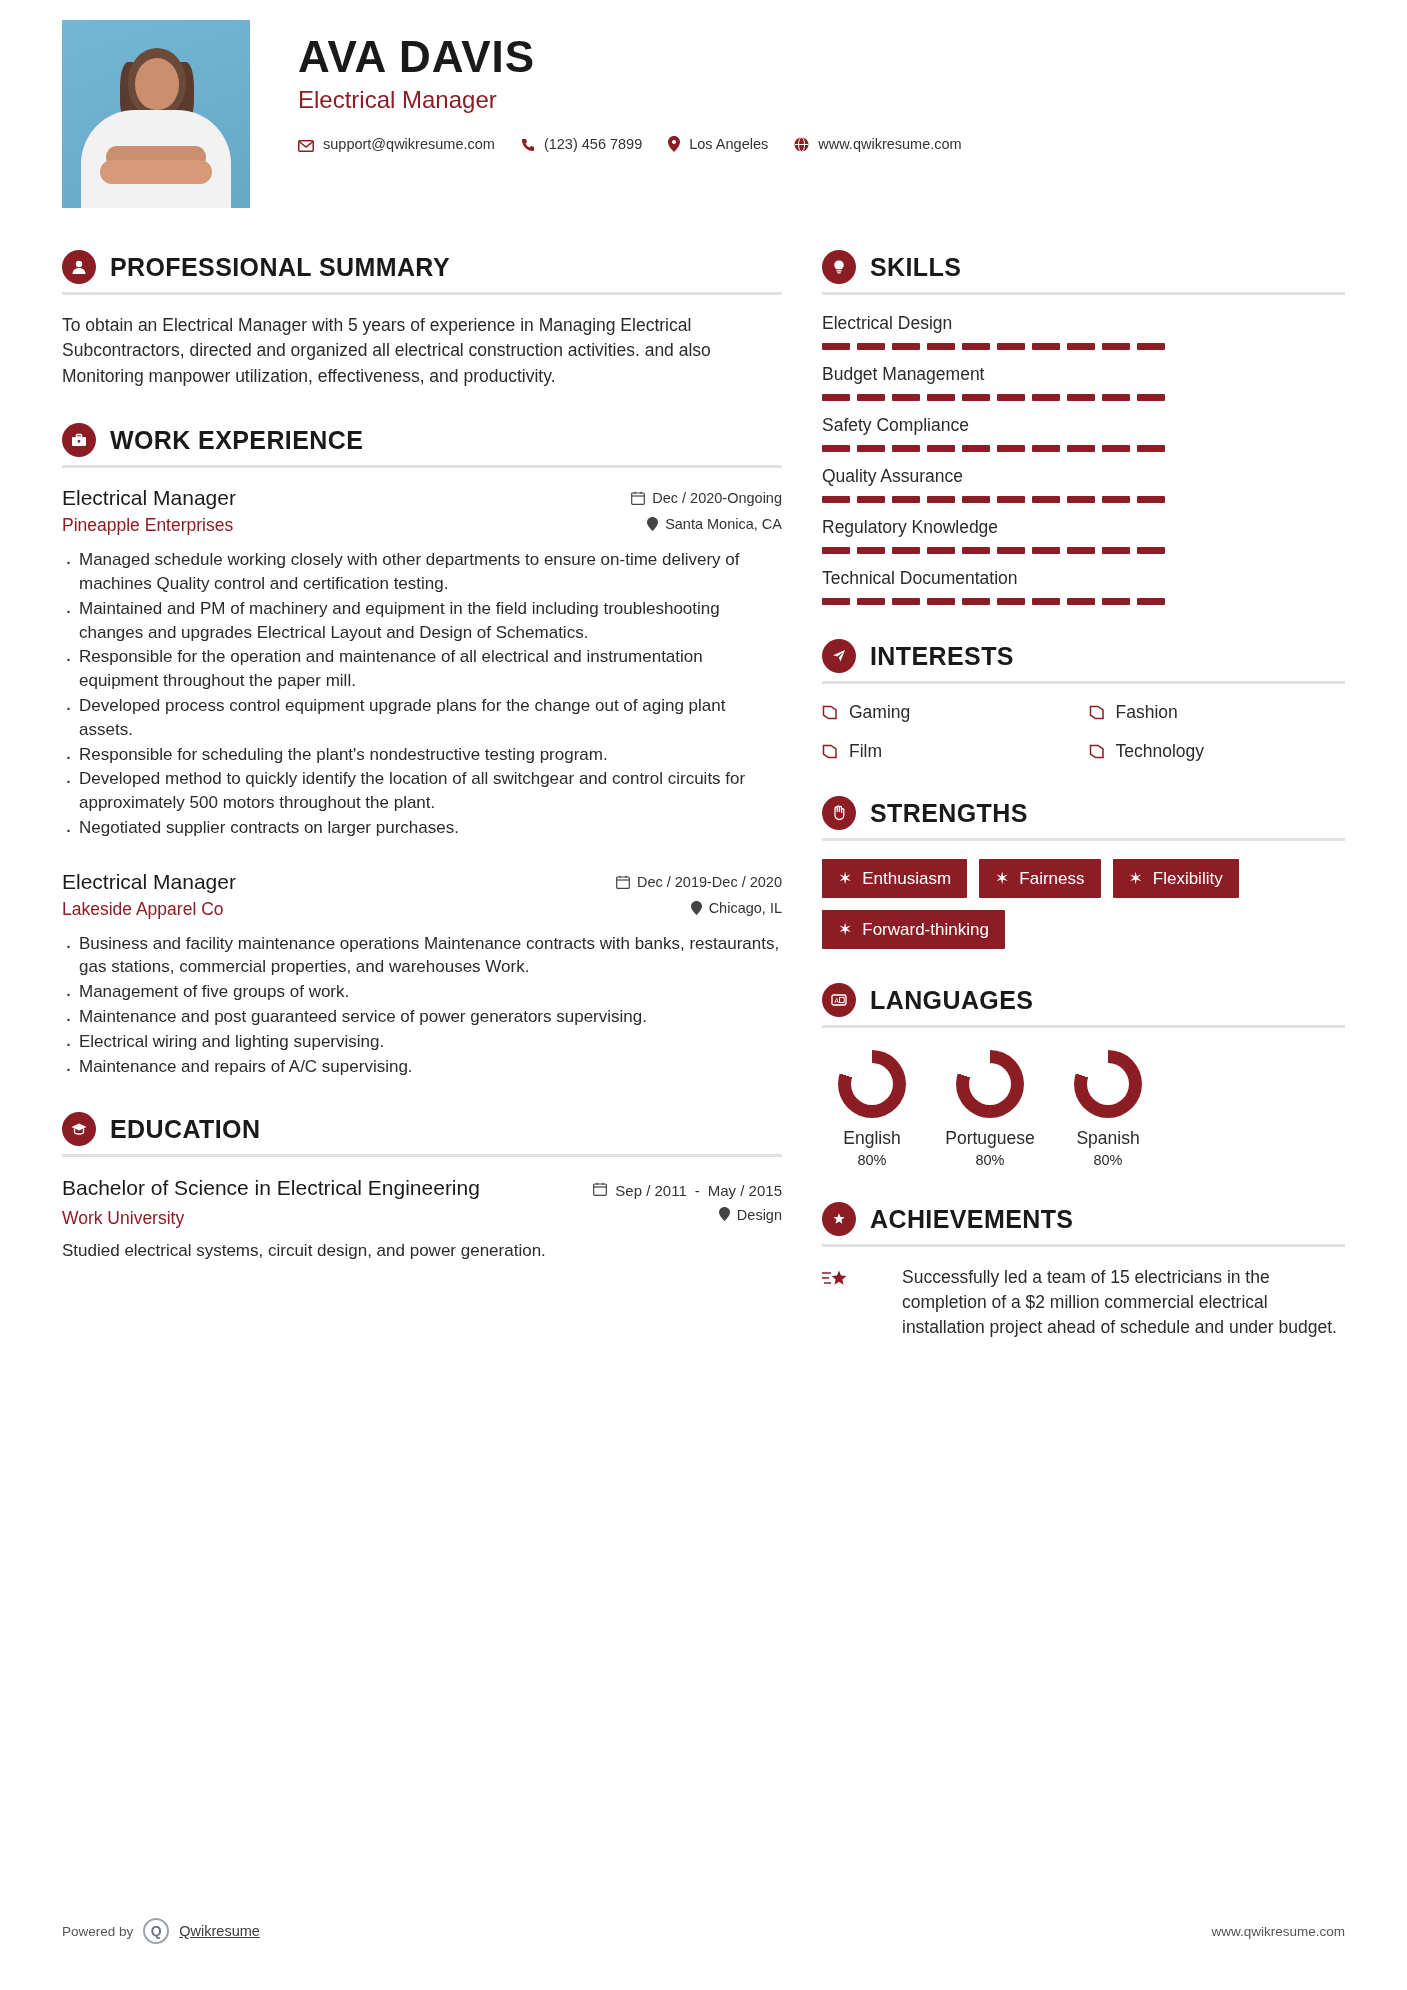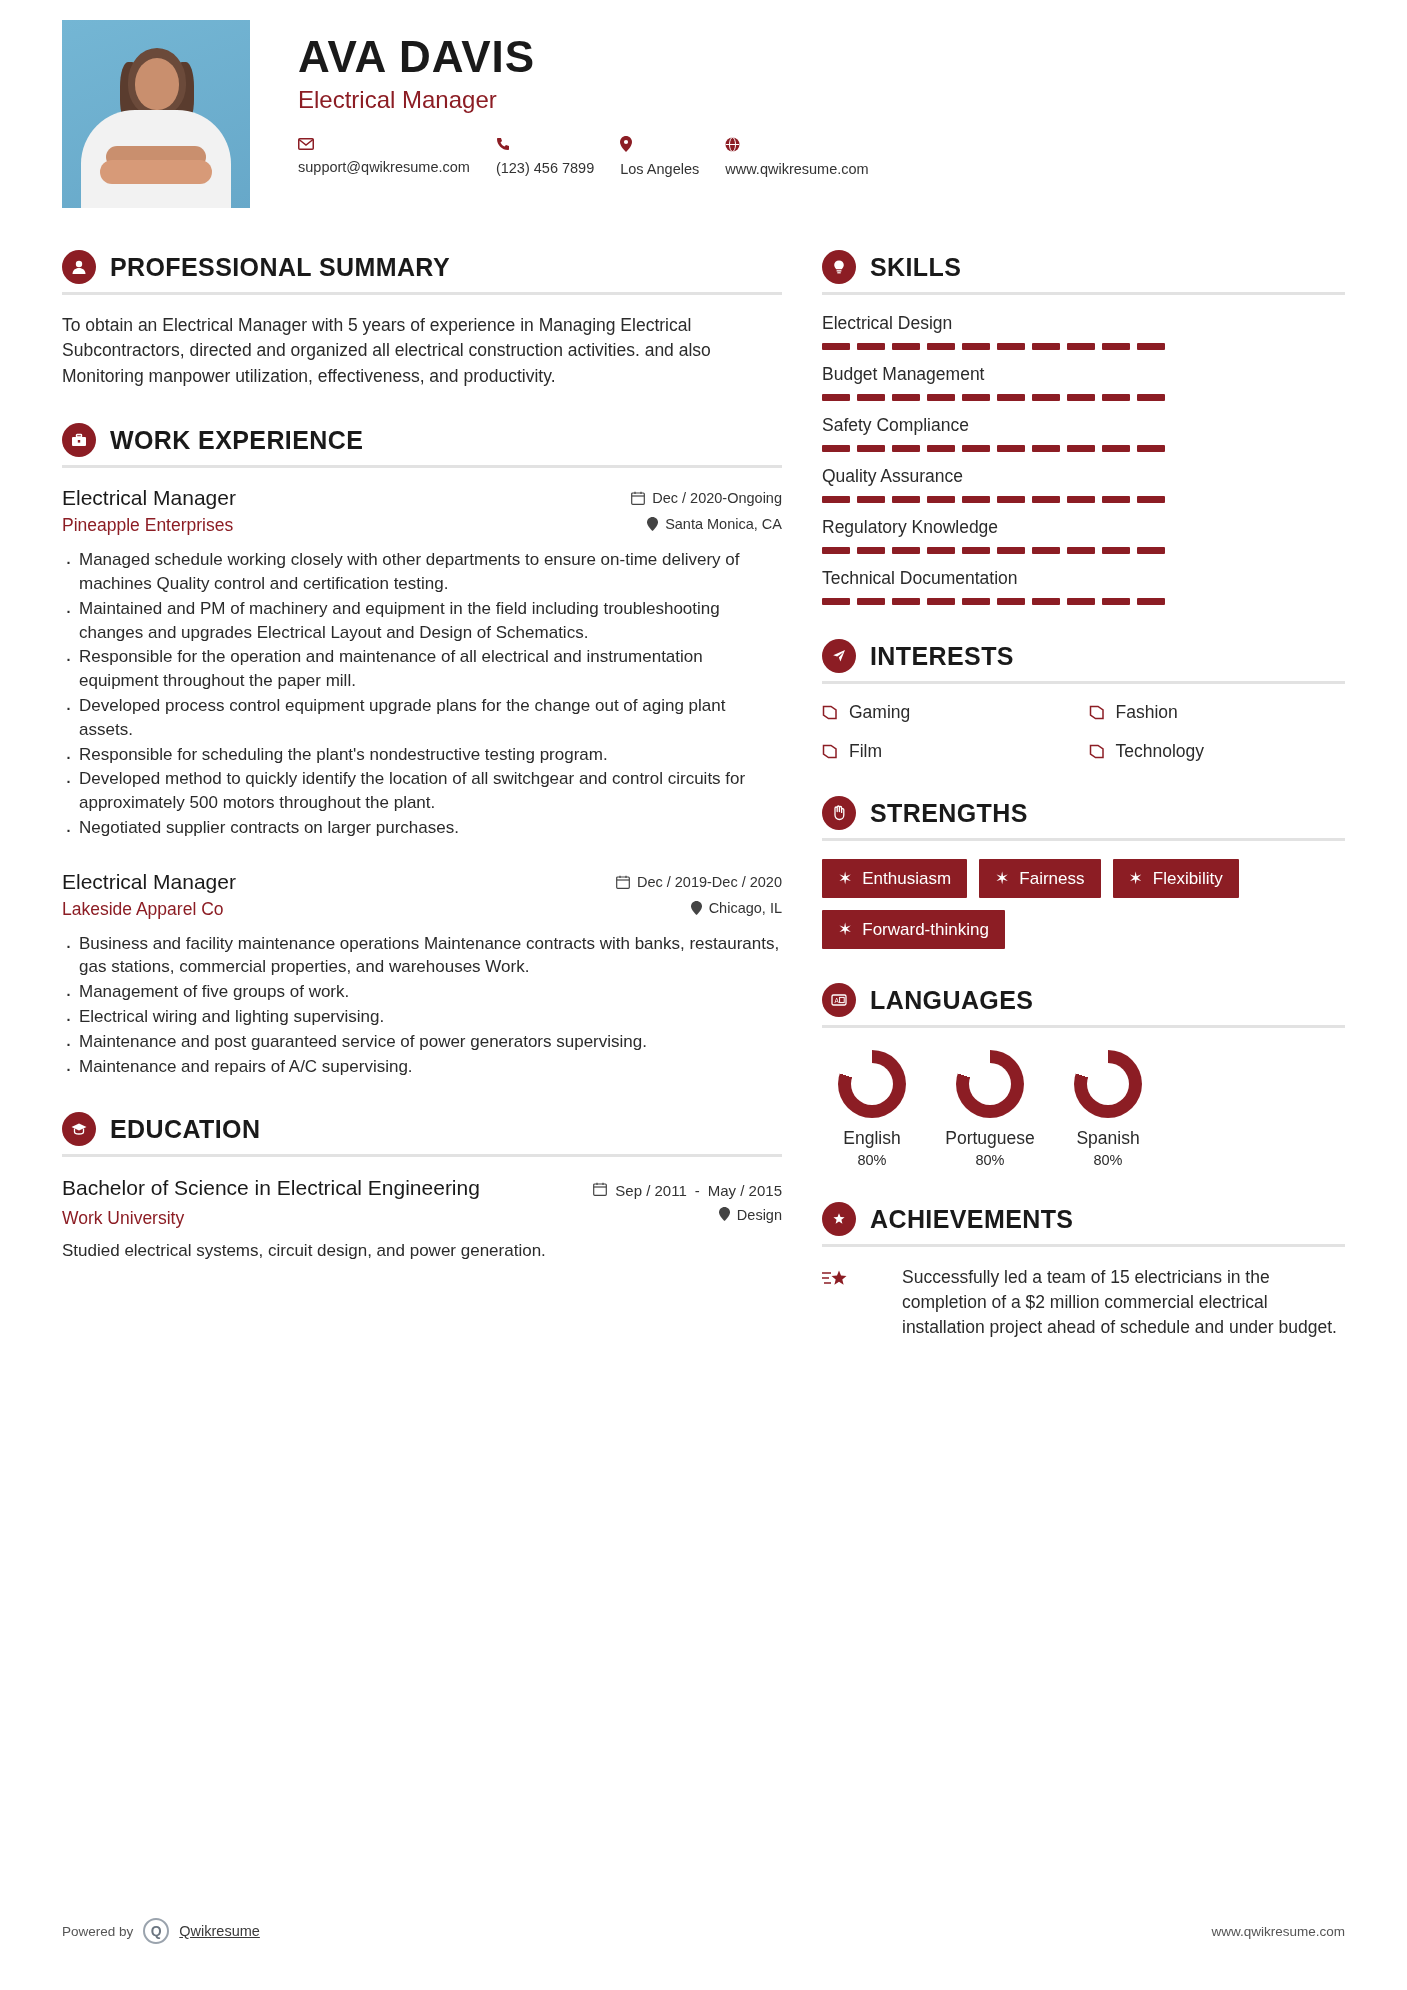--- a/index.html
+++ b/index.html
@@ -100,24 +100,23 @@
   .contacts {
     display: flex;
     align-items: center;
     gap: 26px;
     flex-wrap: wrap;
     font-size: 14.5px;
     color: #333;
   }
   .contact {
     display: flex;
-    align-items: flex-start;
+    align-items: flex-end;
     gap: 9px;
     white-space: nowrap;
-    flex-direction: column;
   }
   .contact .ico { color: #8c1d24; display: inline-flex; }
 
   
   .columns {
     display: flex;
     margin-top: 42px;
     gap: 40px;
   }
   .col-left { width: 720px; flex: 0 0 720px; }
@@ -523,22 +522,22 @@
                 <svg width="11" height="14" viewBox="0 0 11 14">
                     <path d="M5.5 0 C2.5 0 0 2.4 0 5.3 C0 9.2 5.5 14 5.5 14 C5.5 14 11 9.2 11 5.3 C11 2.4 8.5 0 5.5 0 Z" fill="#444"></path>
                   </svg>
               </span>
               <span>Chicago, IL</span>
             </div>
           </div>
           <ul class="bullets">
             <li>Business and facility maintenance operations Maintenance contracts with banks, restaurants, gas stations, commercial properties, and warehouses Work.</li>
             <li>Management of five groups of work.</li>
+            <li>Maintenance and post guaranteed service of power generators supervising.</li>
             <li>Electrical wiring and lighting supervising.</li>
-            <li>Maintenance and post guaranteed service of power generators supervising.</li>
             <li>Maintenance and repairs of A/C supervising.</li>
           </ul>
         </div>
       </div>
 
       <div class="sec">
         <div class="sec-head">
           <span class="sec-badge">
             <svg width="18" height="18" viewBox="0 0 18 18">
                 <path d="M9 3.5 L16.5 7 L9 10.5 L1.5 7 Z" fill="#fff"></path>

